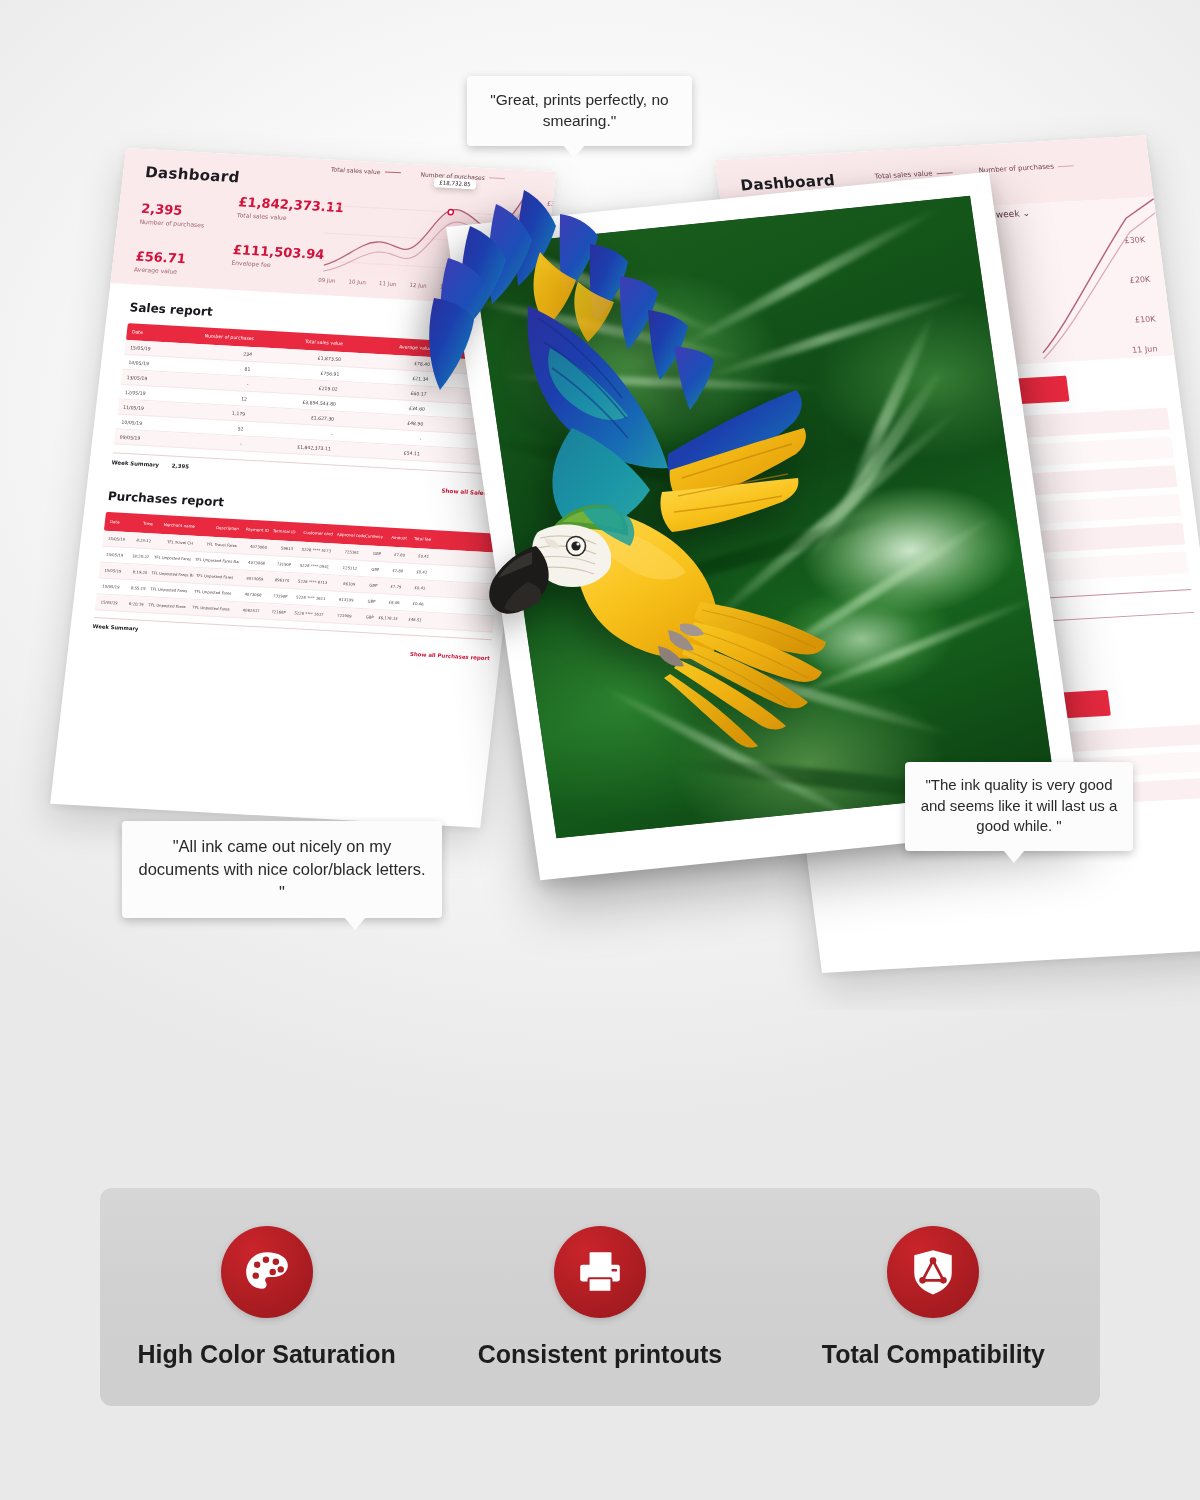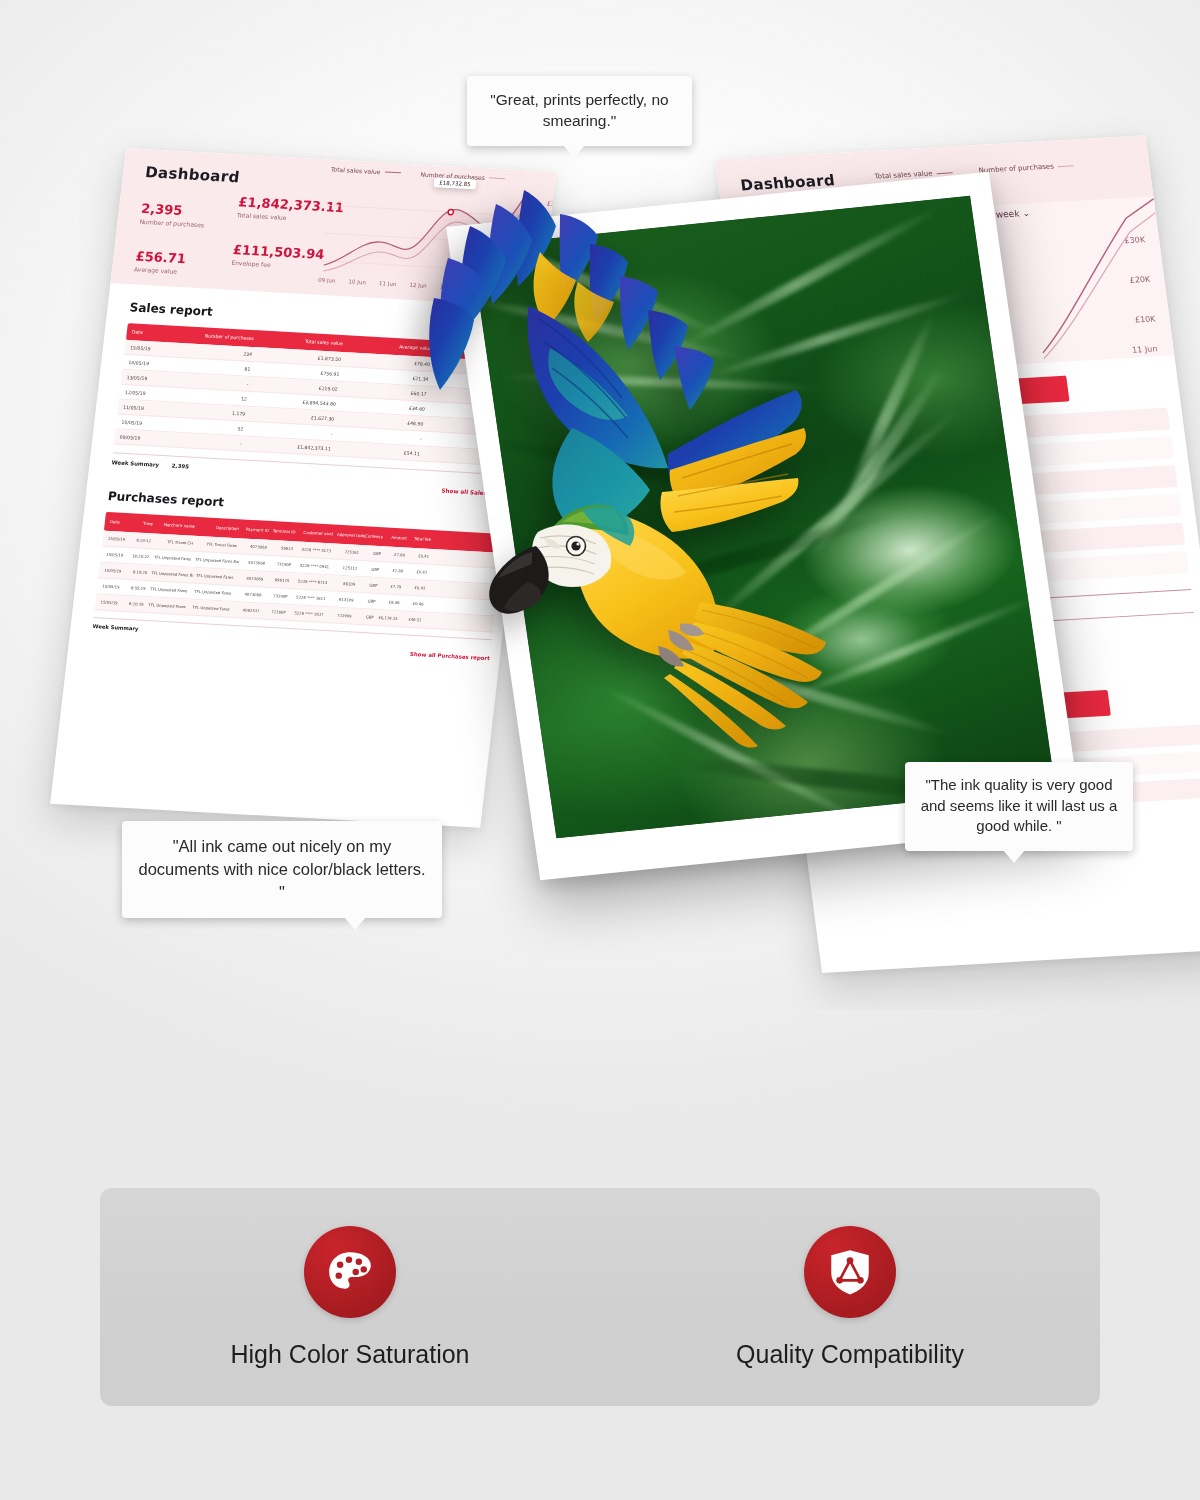--- a/index.html
+++ b/index.html
@@ -301,20 +301,21 @@
     align-items: center;
     z-index: 20;
   }
   .feature {
     flex: 1;
     display: flex;
     flex-direction: column;
     align-items: center;
     justify-content: center;
     gap: 22px;
+    font-weight: bold;
   }
   .feature-icon {
     width: 92px; height: 92px;
     border-radius: 50%;
     background: radial-gradient(circle at 34% 26%, #c9242b 0%, #b31f24 45%, #97171c 100%);
     display: flex;
     align-items: center;
     justify-content: center;
     box-shadow: 0 2px 6px rgba(0,0,0,.16);
   }
@@ -805,30 +806,41 @@
           <circle cx="23" cy="12.2" r="3.1" fill="#b31f24"></circle>
           <circle cx="32.5" cy="14.2" r="3.1" fill="#b31f24"></circle>
           <circle cx="37.2" cy="21.5" r="3.1" fill="#b31f24"></circle>
           <circle cx="29.5" cy="24" r="3.1" fill="#b31f24"></circle>
           <circle cx="13.2" cy="27.5" r="3.1" fill="#b31f24"></circle>
         </svg>
       </div>
       <div class="feature-label">High Color Saturation</div>
     </div>
 
+    <div class="feature">
+      <div class="feature-icon">
+        <svg viewBox="0 0 48 48" xmlns="http://www.w3.org/2000/svg">
+          <rect x="14" y="5" width="21" height="13" rx="1" fill="#ffffff"></rect>
+          <rect x="5" y="17" width="38" height="16" rx="2" fill="#ffffff"></rect>
+          <rect x="35" y="21" width="5.5" height="2.6" rx="1" fill="#b31f24"></rect>
+          <rect x="13" y="30" width="22" height="13" rx="1" fill="#ffffff" stroke="#b31f24" stroke-width="2"></rect>
+        </svg>
+      </div>
+      <div class="feature-label">Consistent printouts</div>
+    </div>
 
     <div class="feature">
       <div class="feature-icon">
         <svg viewBox="0 0 48 48" xmlns="http://www.w3.org/2000/svg">
           <path d="M24,3 L42,8 L42,25 C42,35 34,42 24,45.5 C14,42 6,35 6,25 L6,8 Z" fill="#ffffff"></path>
           <g fill="none" stroke="#b31f24" stroke-width="2.6" stroke-linejoin="round">
             <path d="M24,13 L14,32 L34,32 Z"></path>
           </g>
           <circle cx="24" cy="13" r="3.2" fill="#b31f24"></circle>
           <circle cx="14" cy="32" r="3.2" fill="#b31f24"></circle>
           <circle cx="34" cy="32" r="3.2" fill="#b31f24"></circle>
         </svg>
       </div>
-      <div class="feature-label">Quality Compatibility</div>
+      <div class="feature-label">Total Compatibility</div>
     </div>
   </div>
 
 </div>
 
 </body></html>

